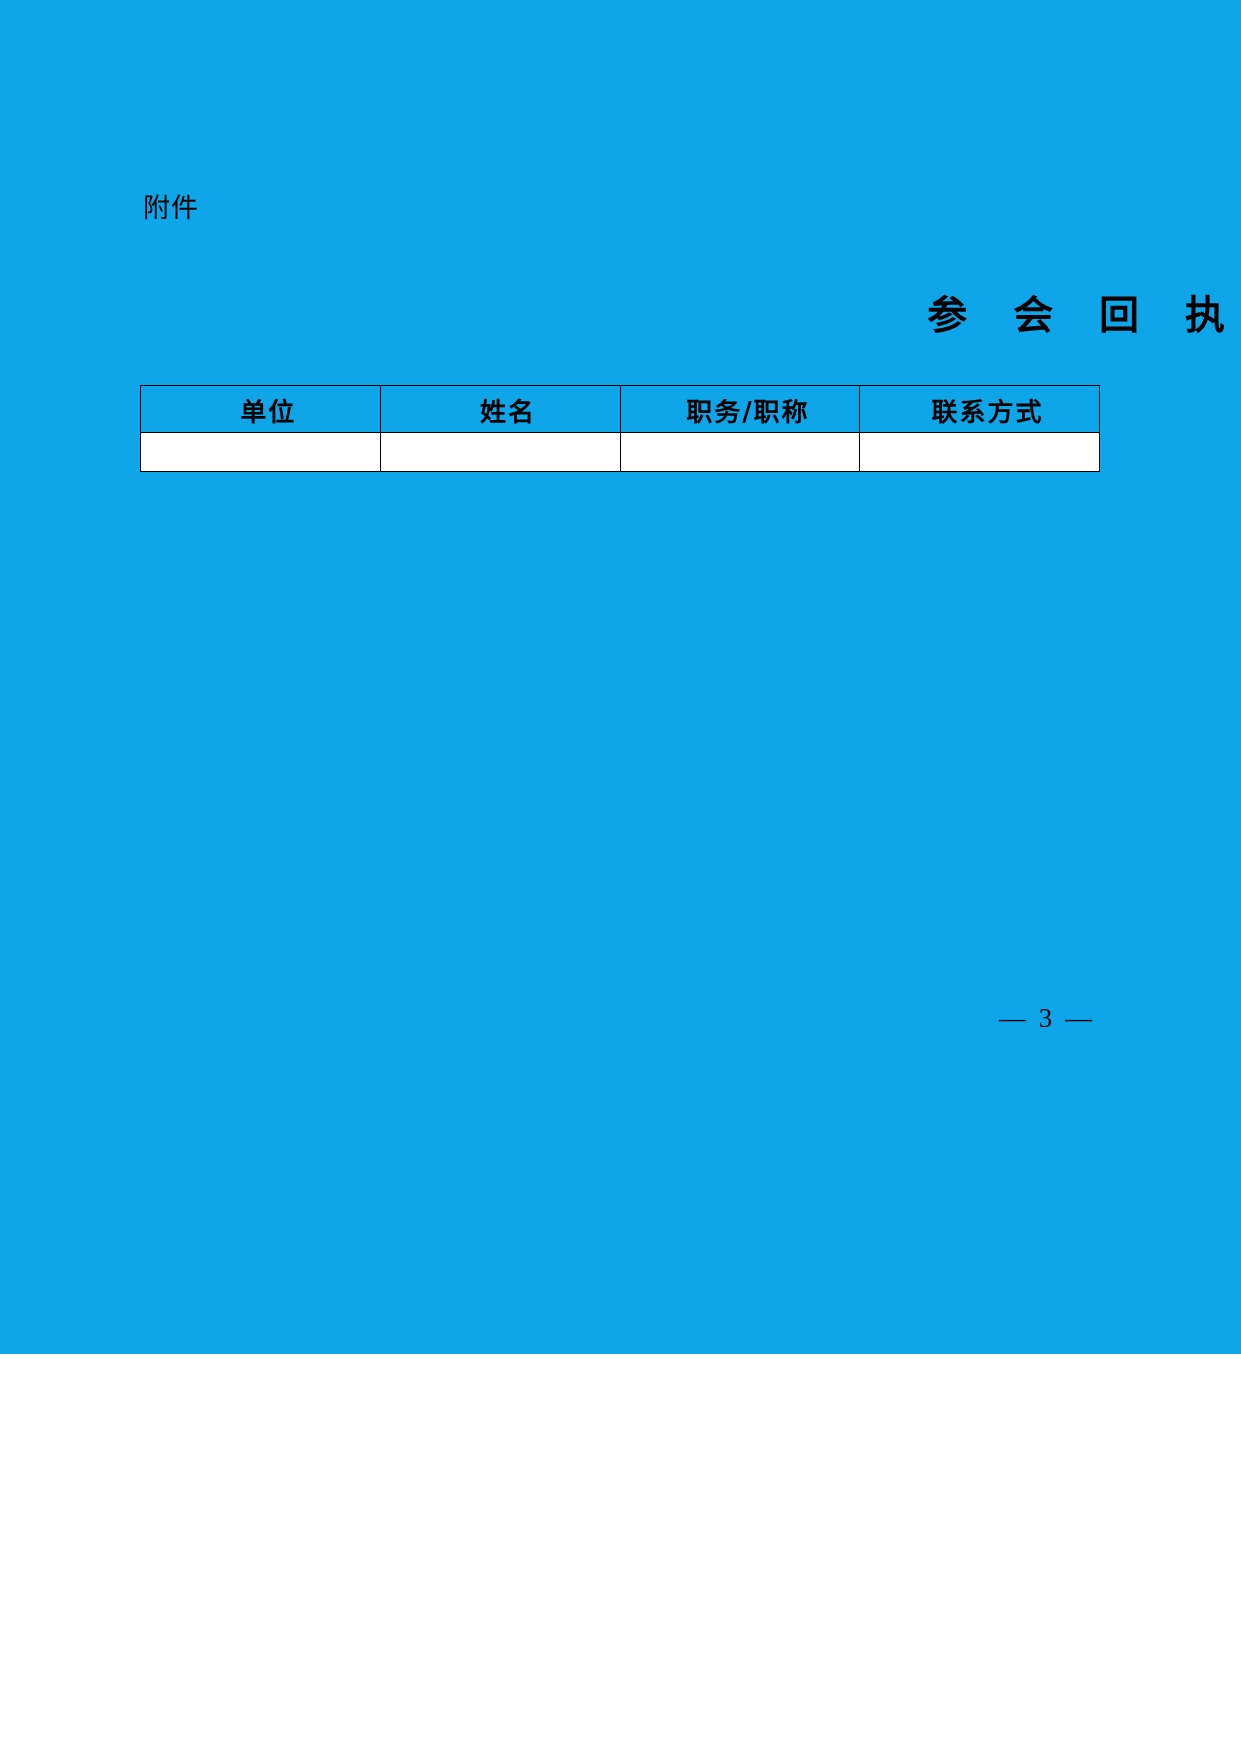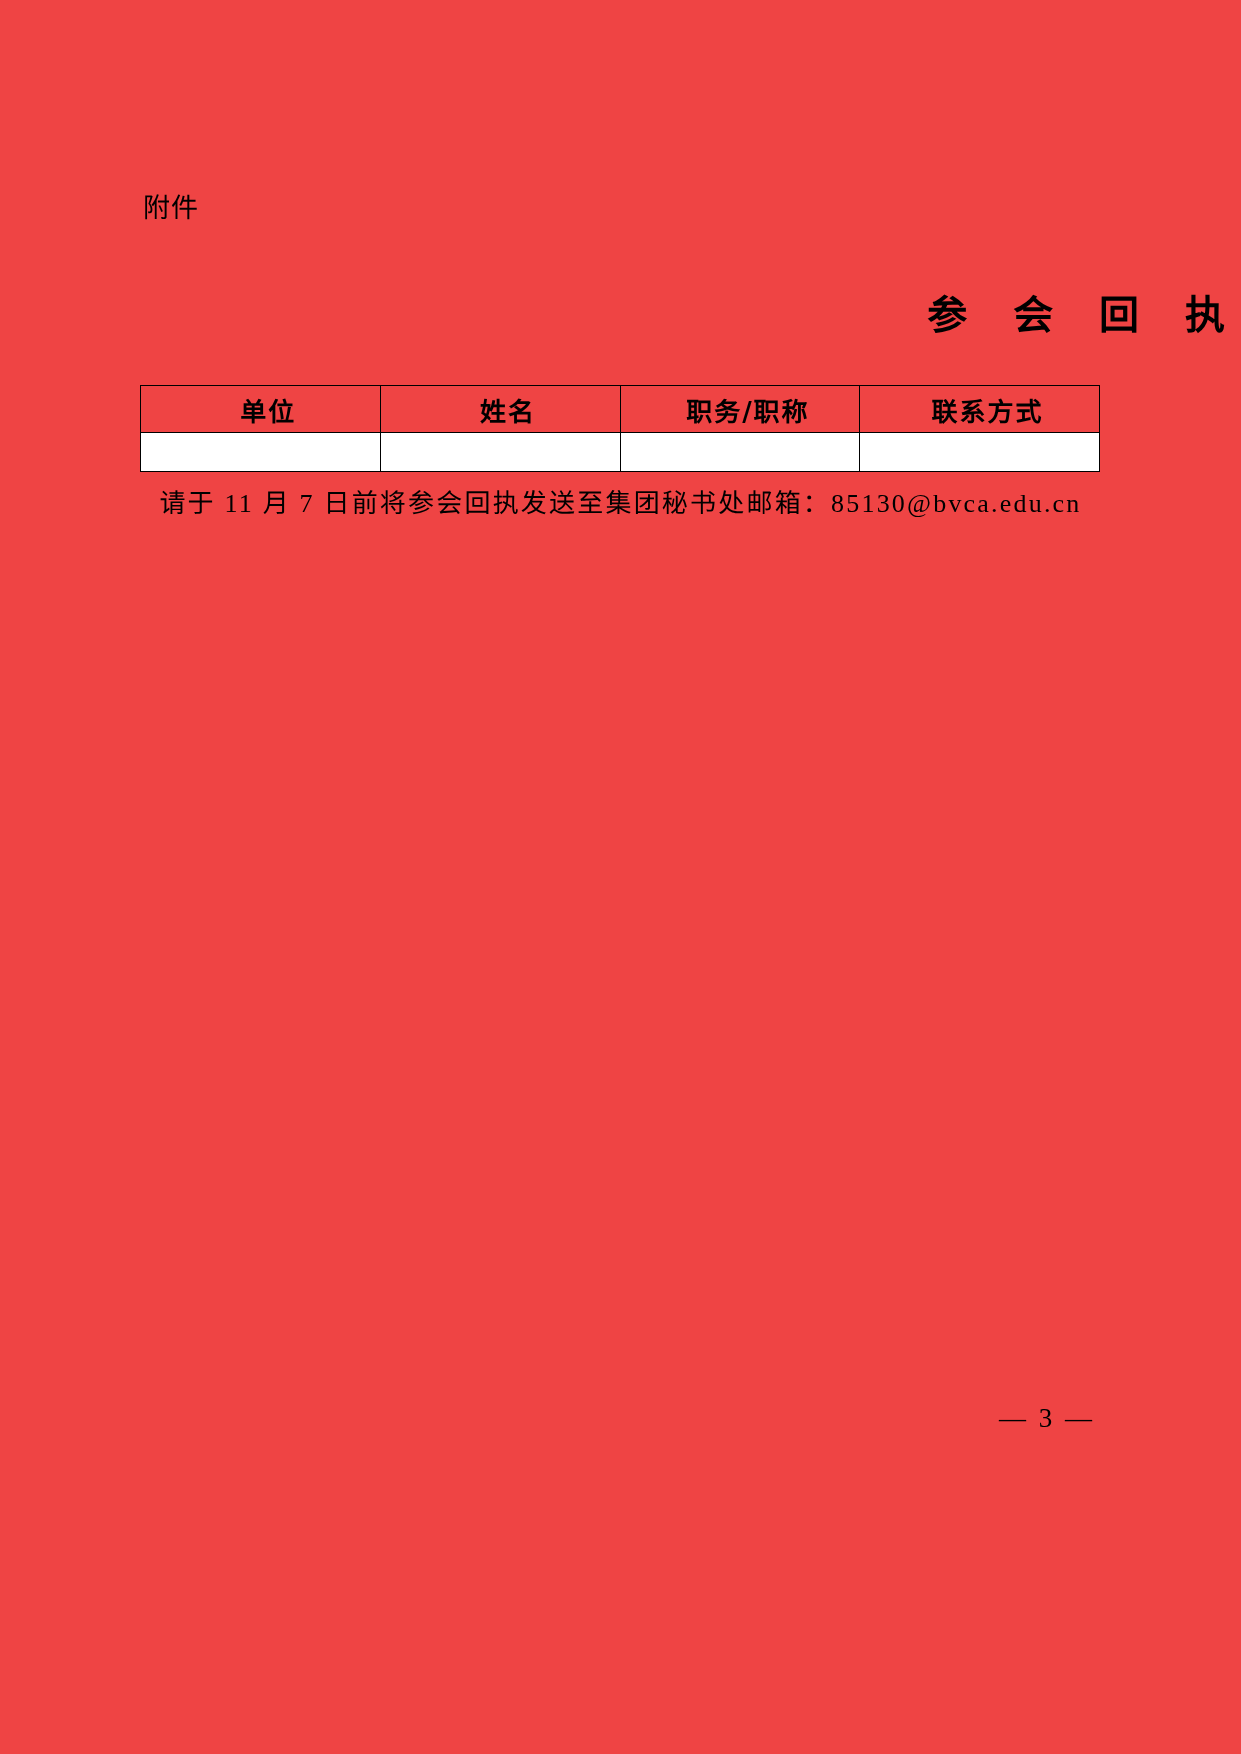--- a/index.html
+++ b/index.html
@@ -14,22 +14,22 @@
     font-family: "Liberation Serif", "DejaVu Serif", serif;
     color: #000000;
     overflow: hidden;
   }
 
   .page {
     position: absolute;
     left: 0;
     top: 0;
     width: 1241px;
-    height: 1754px;
-    background: #ef4444;
+    height: 1354px;
+    background: #0ea5e9;
   }
 
   .attachment-label {
     position: absolute;
     left: 143px;
     top: 192px;
     font-family: "DejaVu Sans", "Liberation Sans", sans-serif;
     font-size: 27px;
     letter-spacing: 1px;
     line-height: 1.2;
@@ -122,17 +122,16 @@
     <tbody>
       <tr>
         <td></td>
         <td></td>
         <td></td>
         <td></td>
       </tr>
     </tbody>
   </table>
 
-  <div class="note-line">请于 11 月 7 日前将参会回执发送至集团秘书处邮箱：85130@bvca.edu.cn</div>
 
   <div class="page-number">— 3 —</div>
 
 </div>
 
 </body></html>

